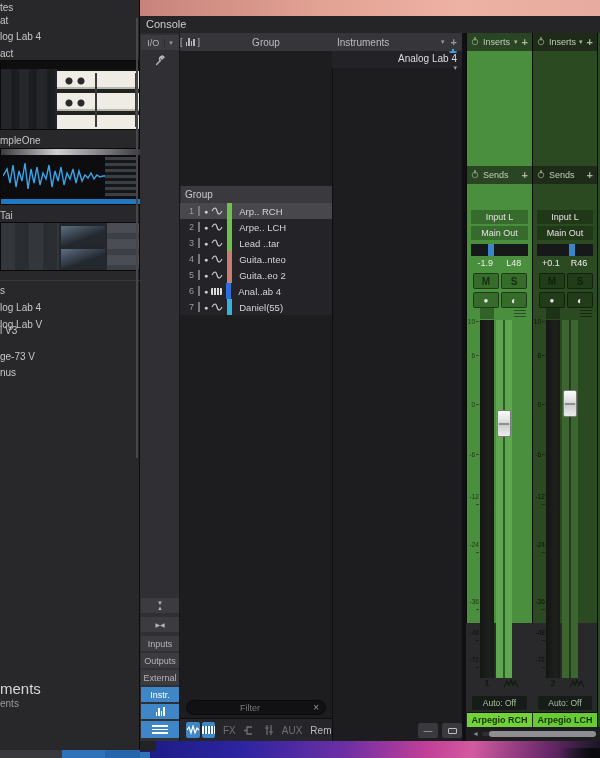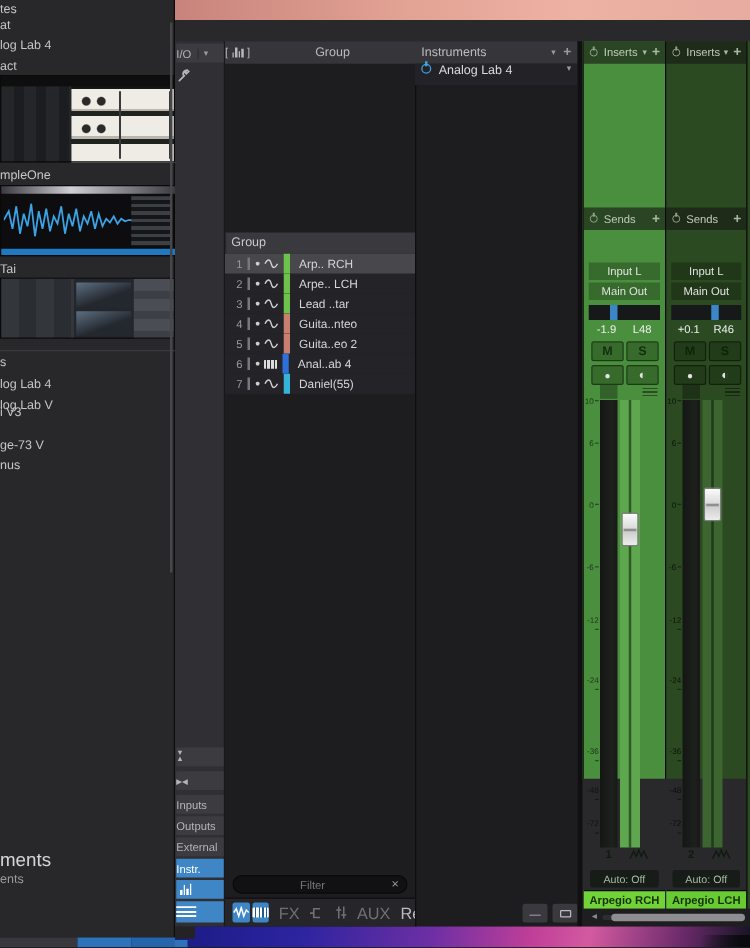--- a/index.html
+++ b/index.html
@@ -53,21 +53,21 @@
       background: linear-gradient(160deg,rgba(140,170,200,0.55),rgba(40,60,80,0.1) 60%) 0 0/44px 20px no-repeat,
                   linear-gradient(160deg,rgba(140,170,200,0.55),rgba(40,60,80,0.1) 60%) 0 23px/44px 20px no-repeat; }
 
   
   .console { left:140px; top:16px; width:460px; height:725px; background:#29292c; }
   .c-title { left:0; top:0; width:460px; height:17px; background:#252528; color:#cccccc; font-size:11px; line-height:17px; padding-left:6px; }
 
   
   .leftcol { left:0; top:17px; width:40px; height:708px; background:#303034; border-right:1px solid #18181a; }
   .lc-btn { position:absolute; left:1px; width:38px; height:15px; background:#3b3b40; color:#b5b5b8; font-size:9px;
-            display:flex; align-items:center; justify-content:flex-start; }
+            display:flex; align-items:center; justify-content:center; }
   .lc-btn.blue { background:#3e86c6; color:#fff; }
   .io-caret { border-left:1px solid #2c2c30; padding-left:4px; margin-left:5px; color:#9a9a9e; font-size:7px; }
   .stack { display:flex; flex-direction:column; line-height:5px; font-size:6px; color:#b5b5b8; }
 
   
   .grouppanel { left:40px; top:17px; width:152px; height:708px; background:#1d1d20; }
   .g-header { left:40px; top:17px; width:152px; height:18px; background:#36363a; color:#bbbbbf; font-size:10px;
               display:flex; align-items:center; }
   .meter-glyph { display:inline-flex; align-items:flex-end; gap:1px; margin:0 3px; }
   .meter-glyph i { display:block; width:1.5px; background:#b8b8bc; }
@@ -87,30 +87,30 @@
   .row .cbar { width:5px; height:16px; margin-left:4px; }
   .row .nm { margin-left:7px; color:#d5d5d8; font-size:9.5px; white-space:nowrap; }
   .filter { left:46px; top:684px; width:140px; height:15px; background:#111113; border:1px solid #0a0a0c; border-radius:8px;
             display:flex; align-items:center; }
   .filter .ph { flex:1; text-align:center; color:#78787c; font-size:9px; }
   .filter .x { color:#9a9a9e; font-size:10px; margin-right:6px; }
   .c-toolbar { left:40px; top:702px; width:152px; height:23px; background:#26262a; border-top:1px solid #0c0c0e;
                display:flex; align-items:center; }
   .tb-btn { width:20px; height:16px; margin-left:2px; background:#3e86c6; border-radius:2px;
             display:flex; align-items:center; justify-content:center; }
-  .tb-txt { color:#6f6f74; font-size:13px; margin-left:8px; }
+  .tb-txt { color:#6f6f74; font-size:10px; margin-left:8px; }
   .tb-txt.lit { color:#bcbcc0; }
   .tb-ico { margin-left:8px; display:flex; align-items:center; }
 
   
   .instrpanel { left:192px; top:17px; width:130px; height:708px; background:#1d1d20; border-left:1px solid #0e0e10; }
   .i-header { left:192px; top:17px; width:130px; height:18px; background:#36363a; color:#bbbbbf; font-size:10px;
               display:flex; align-items:center; padding:0 5px; }
   .i-item { left:192px; top:35px; width:130px; height:17px; background:#232327; color:#dcdcdf; font-size:10px;
-            display:flex; align-items:flex-start; padding:0 5px; }
+            display:flex; align-items:flex-end; padding:0 5px;flex-direction:column; }
   .pwr { display:inline-block; width:8px; height:8px; border:1.2px solid currentColor; border-radius:50%; position:relative; }
   .pwr::after { content:""; position:absolute; left:2.3px; top:-3px; width:1.4px; height:4px; background:currentColor; }
   .caret { font-size:7px; color:#9a9a9e; }
   .plus { font-size:11px; color:#9a9a9e; font-weight:bold; }
   .wbox { position:absolute; width:20px; height:15px; background:#3a3a3e; border-radius:2px; color:#bcbcc0;
           display:flex; align-items:center; justify-content:center; font-size:9px; }
   .rect-ico { width:9px; height:6px; border:1px solid #bcbcc0; border-radius:1px; }
 
   .gap { left:322px; top:17px; width:4px; height:708px; background:#101012; }
 
@@ -199,20 +199,21 @@
     <div class="b-scroll"></div>
     <div class="b-foot-big">ments</div>
     <div class="b-foot-small">ents</div>
   </div>
   <div class="abs dock dock-a"></div>
   <div class="abs dock dock-b"></div>
   <div class="abs dock dock-c"></div>
 
   <div class="abs console">
 
+    <div class="abs c-title">Console</div>
 
     <div class="abs leftcol"></div>
     <div class="lc-btn" style="top:19px">
       <span>I/O</span>
       <span class="io-caret">▾</span>
     </div>
     <div class="lc-btn" style="top:36px;background:transparent">
       <svg width="12" height="12" viewBox="0 0 12 12">
         <path d="M2.5 10.5 L6.5 6.5 M6.2 6.8 A2.6 2.6 0 1 1 10 3.2 L8 5 L7 4 L8.8 2.1" fill="none" stroke="#b5b5b8" stroke-width="1.4" stroke-linecap="round"></path>
       </svg>

